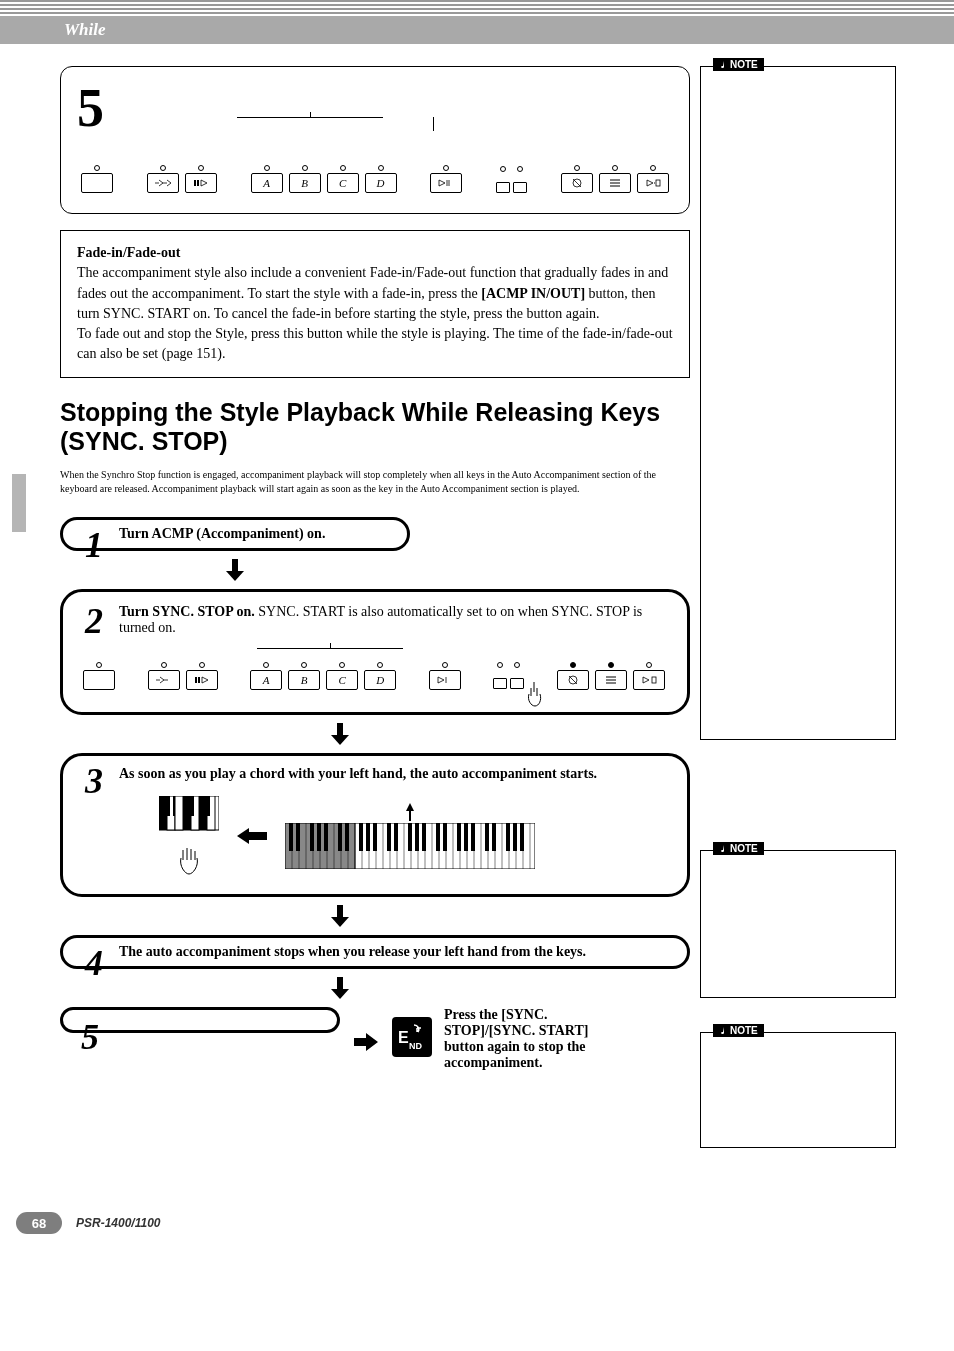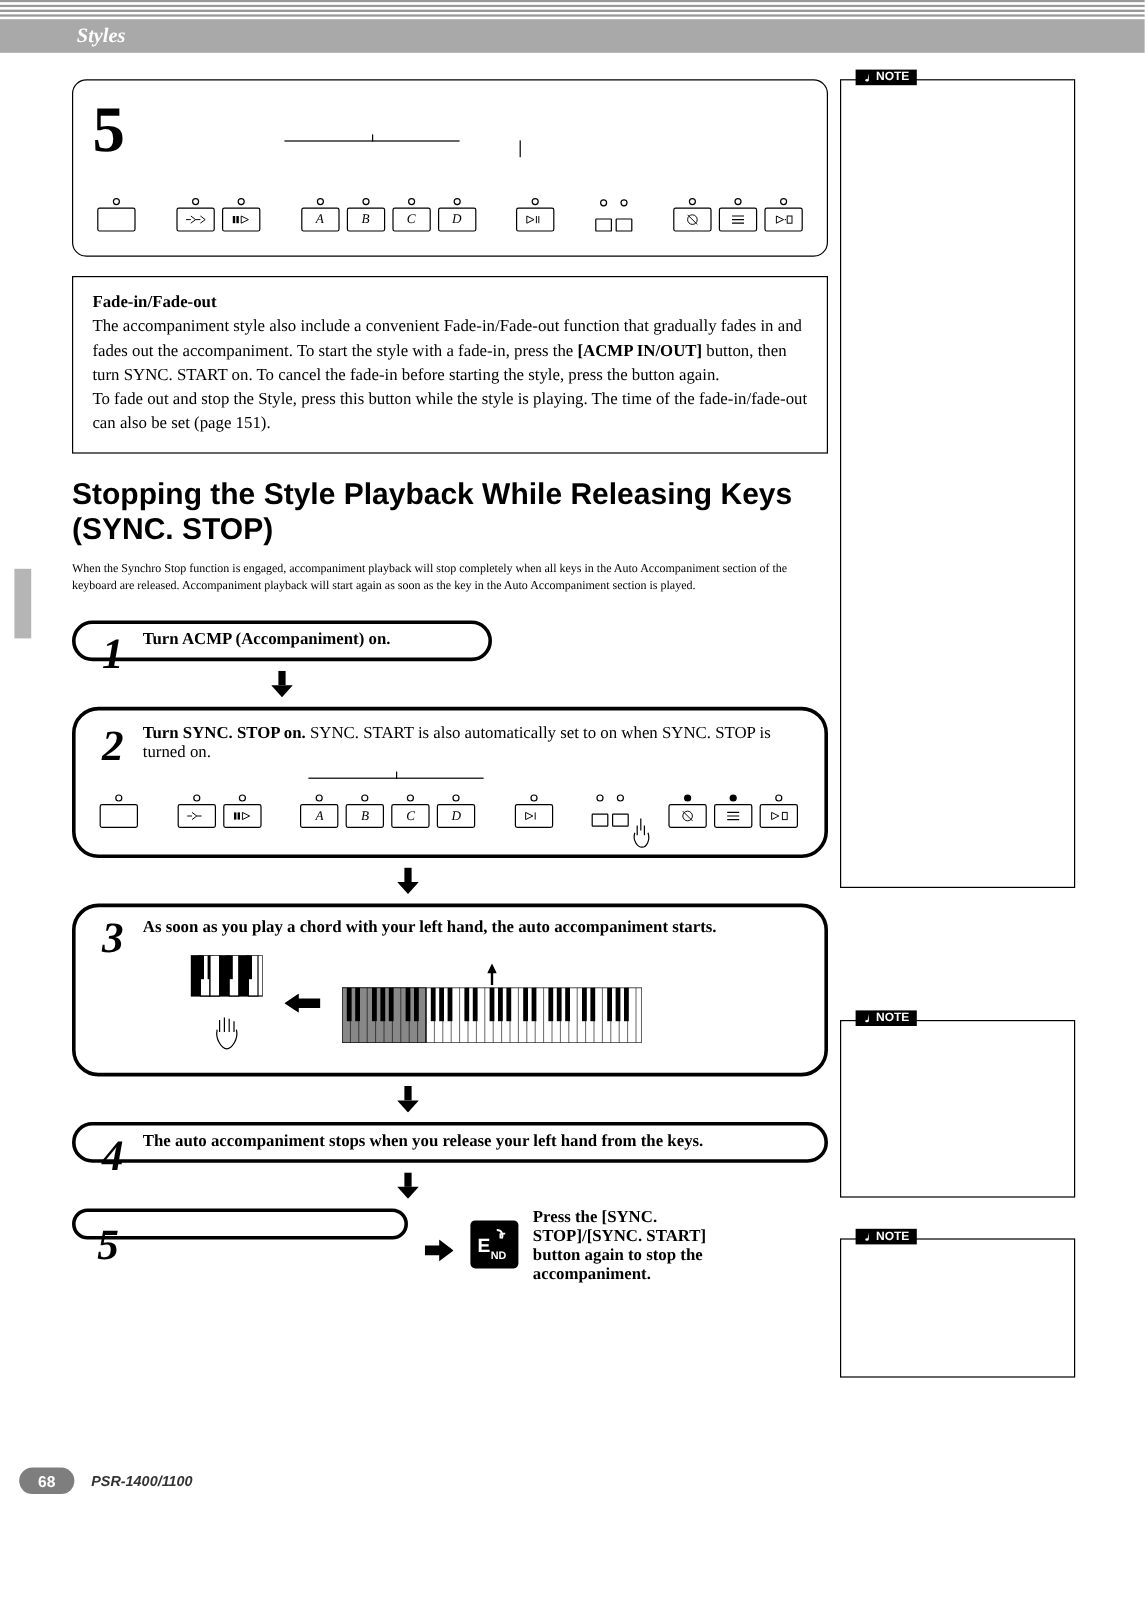--- a/index.html
+++ b/index.html
@@ -124,21 +124,21 @@
   .note-icon { width: 8px; height: 8px; }
   .note-tall { height: 674px; }
   .note-med { height: 148px; }
   .note-med2 { height: 116px; }
 
   .left-stripe {
     position: absolute; left: 12px; top: 474px; width: 14px; height: 58px; background: #b5b5b5;
   }
 
   .footer {
-    display: flex; align-items: center; gap: 14px; margin-top: 55px; padding-left: 16px;
+    display: flex; align-items: center; gap: 14px; margin-top: 44px; padding-left: 16px;
     padding-bottom: 20px;
   }
   .page-badge {
     background: #7e7e7e; color: #fff; border-radius: 11px; width: 46px; height: 22px;
     display: flex; align-items: center; justify-content: center; font-size: 13px;
     font-family: Arial, sans-serif; font-weight: bold;
   }
   .model { font-size: 12px; font-style: italic; font-family: Arial, sans-serif; font-weight: bold; color: #333; }
 
   .btn-svg { width: 18px; height: 12px; }
@@ -154,21 +154,21 @@
 <div class="top-bars">
   <div class="bar1"></div>
     <div class="bar-gap"></div>
   <div class="bar1"></div>
     <div class="bar-gap"></div>
   <div class="bar1"></div>
     <div class="bar-gap"></div>
   <div class="bar1"></div>
     <div class="bar-gap"></div>
   <div class="bar-main">
-    <span class="chapter-label">Styles</span>
+    <span class="chapter-label">While</span>
   </div>
 </div>
 
 <div class="content-row">
   <div class="left-col">
 
     <div class="big5-box">
       <div class="big5">5</div>
       <div style="position:relative;">
         <div style="position:absolute;left:160px;top:-18px;border-top:1px solid #000;width:146px;">

